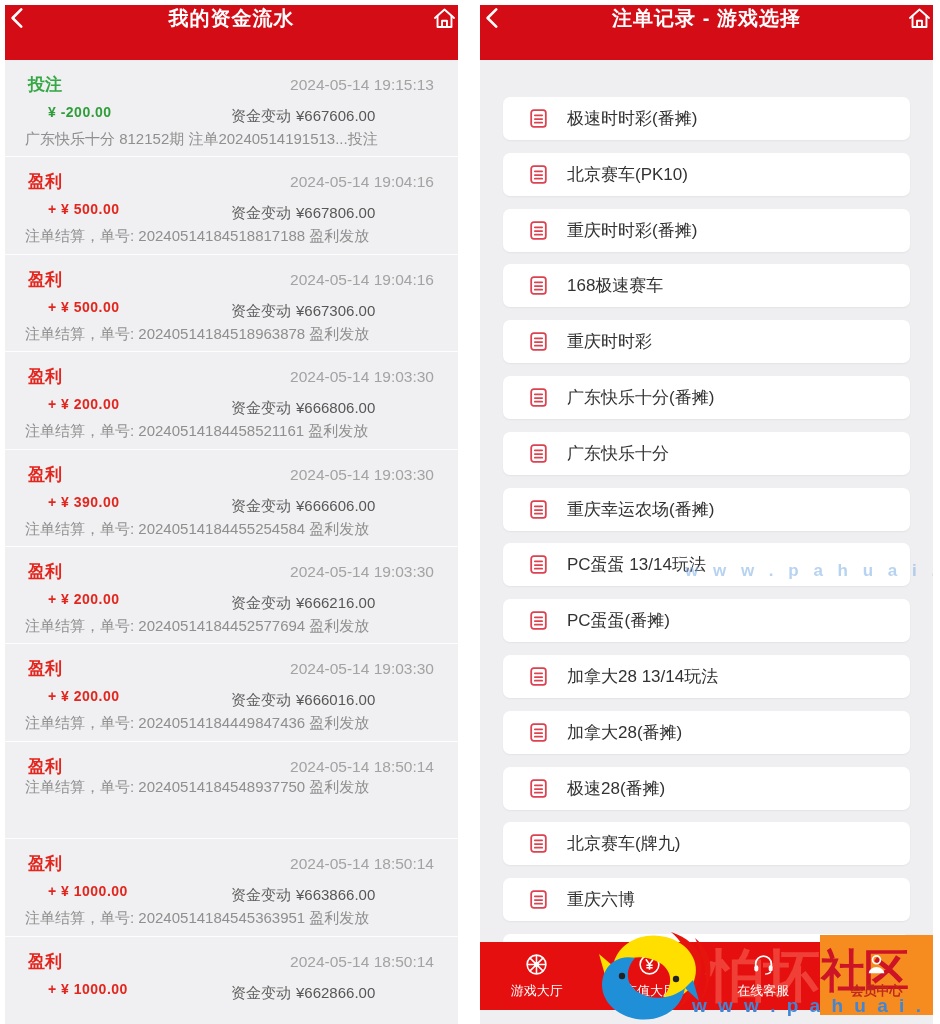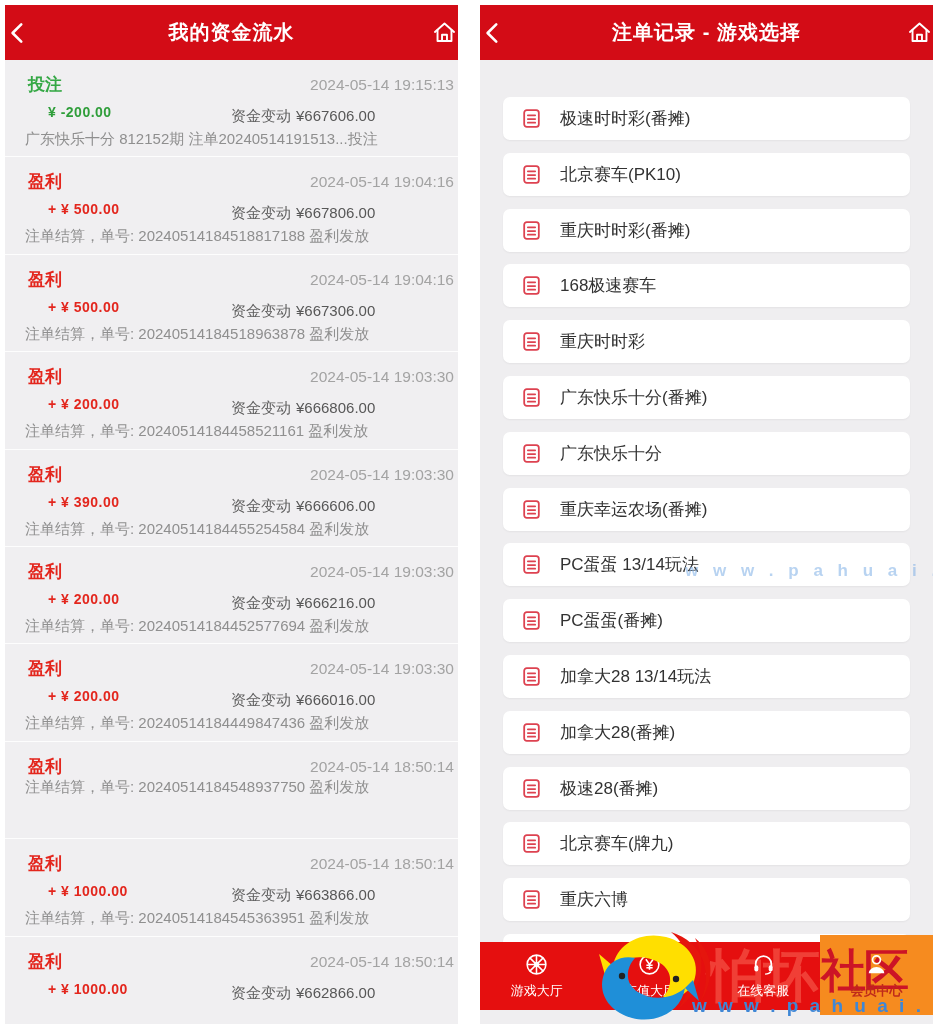--- a/index.html
+++ b/index.html
@@ -6,45 +6,45 @@
   body{
     width:940px;height:1024px;position:relative;overflow:hidden;
     background:#ffffff;
     font-family:"Liberation Sans","DejaVu Sans",sans-serif;
   }
   .panel{position:absolute;top:5px;height:1019px;width:453px;overflow:hidden;}
   .panel-left{left:5px;background:#f0eff1;}
   .panel-right{left:480px;background:#efeef0;}
 
   
-  .appbar{height:55px;background:#d30c16;display:flex;align-items:center;padding:0 0;box-sizing:border-box;gap:9px;}
+  .appbar{height:55px;background:#d30c16;display:flex;align-items:flex-start;padding:0 0;box-sizing:border-box;gap:9px;}
   .appbar .back-btn{width:40px;display:flex;align-items:center;cursor:pointer;}
   .appbar .home-btn{width:40px;display:flex;justify-content:flex-end;cursor:pointer;}
   .appbar-title{flex:1;text-align:center;color:#fff;font-size:20px;font-weight:bold;letter-spacing:1px;}
 
   
-  .record{height:97.4px;box-sizing:border-box;padding:13px 4px 0 0;border-bottom:1px solid rgba(255,255,255,.85);}
+  .record{height:97.4px;box-sizing:border-box;padding:13px 24px 0 0;border-bottom:1px solid rgba(255,255,255,.85);}
   .r1{display:flex;justify-content:space-between;align-items:baseline;padding-left:23px;}
   .rtype{font-size:17px;font-weight:bold;}
   .record[data-kind="bet"] .rtype{color:#35a845;}
   .record[data-kind="profit"] .rtype{color:#e3261d;}
   .rdate{color:#a3a3a3;font-size:15.5px;}
   .r2{position:relative;margin-top:8px;height:26px;}
   .ramount{position:absolute;left:43px;top:0;font-size:14px;font-weight:bold;letter-spacing:.5px;}
   .record[data-kind="bet"] .ramount{color:#2f9e3a;}
   .record[data-kind="profit"] .ramount{color:#e3261d;}
   .rchange{position:absolute;left:226px;top:3px;font-size:15px;color:#5e5e5e;}
   .rchange .cv{margin-left:5px;color:#575757;}
   .rdesc{margin-top:0;padding-left:20px;font-size:15px;color:#8f8f8f;white-space:nowrap;overflow:hidden;}
 
   
   .game-list{padding-top:37px;}
   .game-card{width:407px;height:43px;margin:0 auto 12.8px auto;background:#fff;border-radius:7px;
     box-shadow:0 1px 2px rgba(0,0,0,.05);display:flex;align-items:center;gap:17px;
-    padding-left:17px;box-sizing:border-box;cursor:pointer;}
+    padding-left:24px;box-sizing:border-box;cursor:pointer;}
   .game-label{font-size:17px;color:#323232;}
   .doc-icon{display:flex;align-items:center;}
 
   
   .navbar{position:absolute;left:0;top:937px;width:453px;height:68px;background:#e50f0f;display:flex;}
   .nav-item{position:relative;flex:1;display:flex;flex-direction:column;align-items:center;justify-content:center;gap:5px;color:#fff;cursor:pointer;}
   .nav-label{font-size:13px;}
   .nav-item svg{width:25px;height:25px;display:block;}
   .nav-item-member .nav-label{color:#bf2a1a;font-weight:bold;}
 

